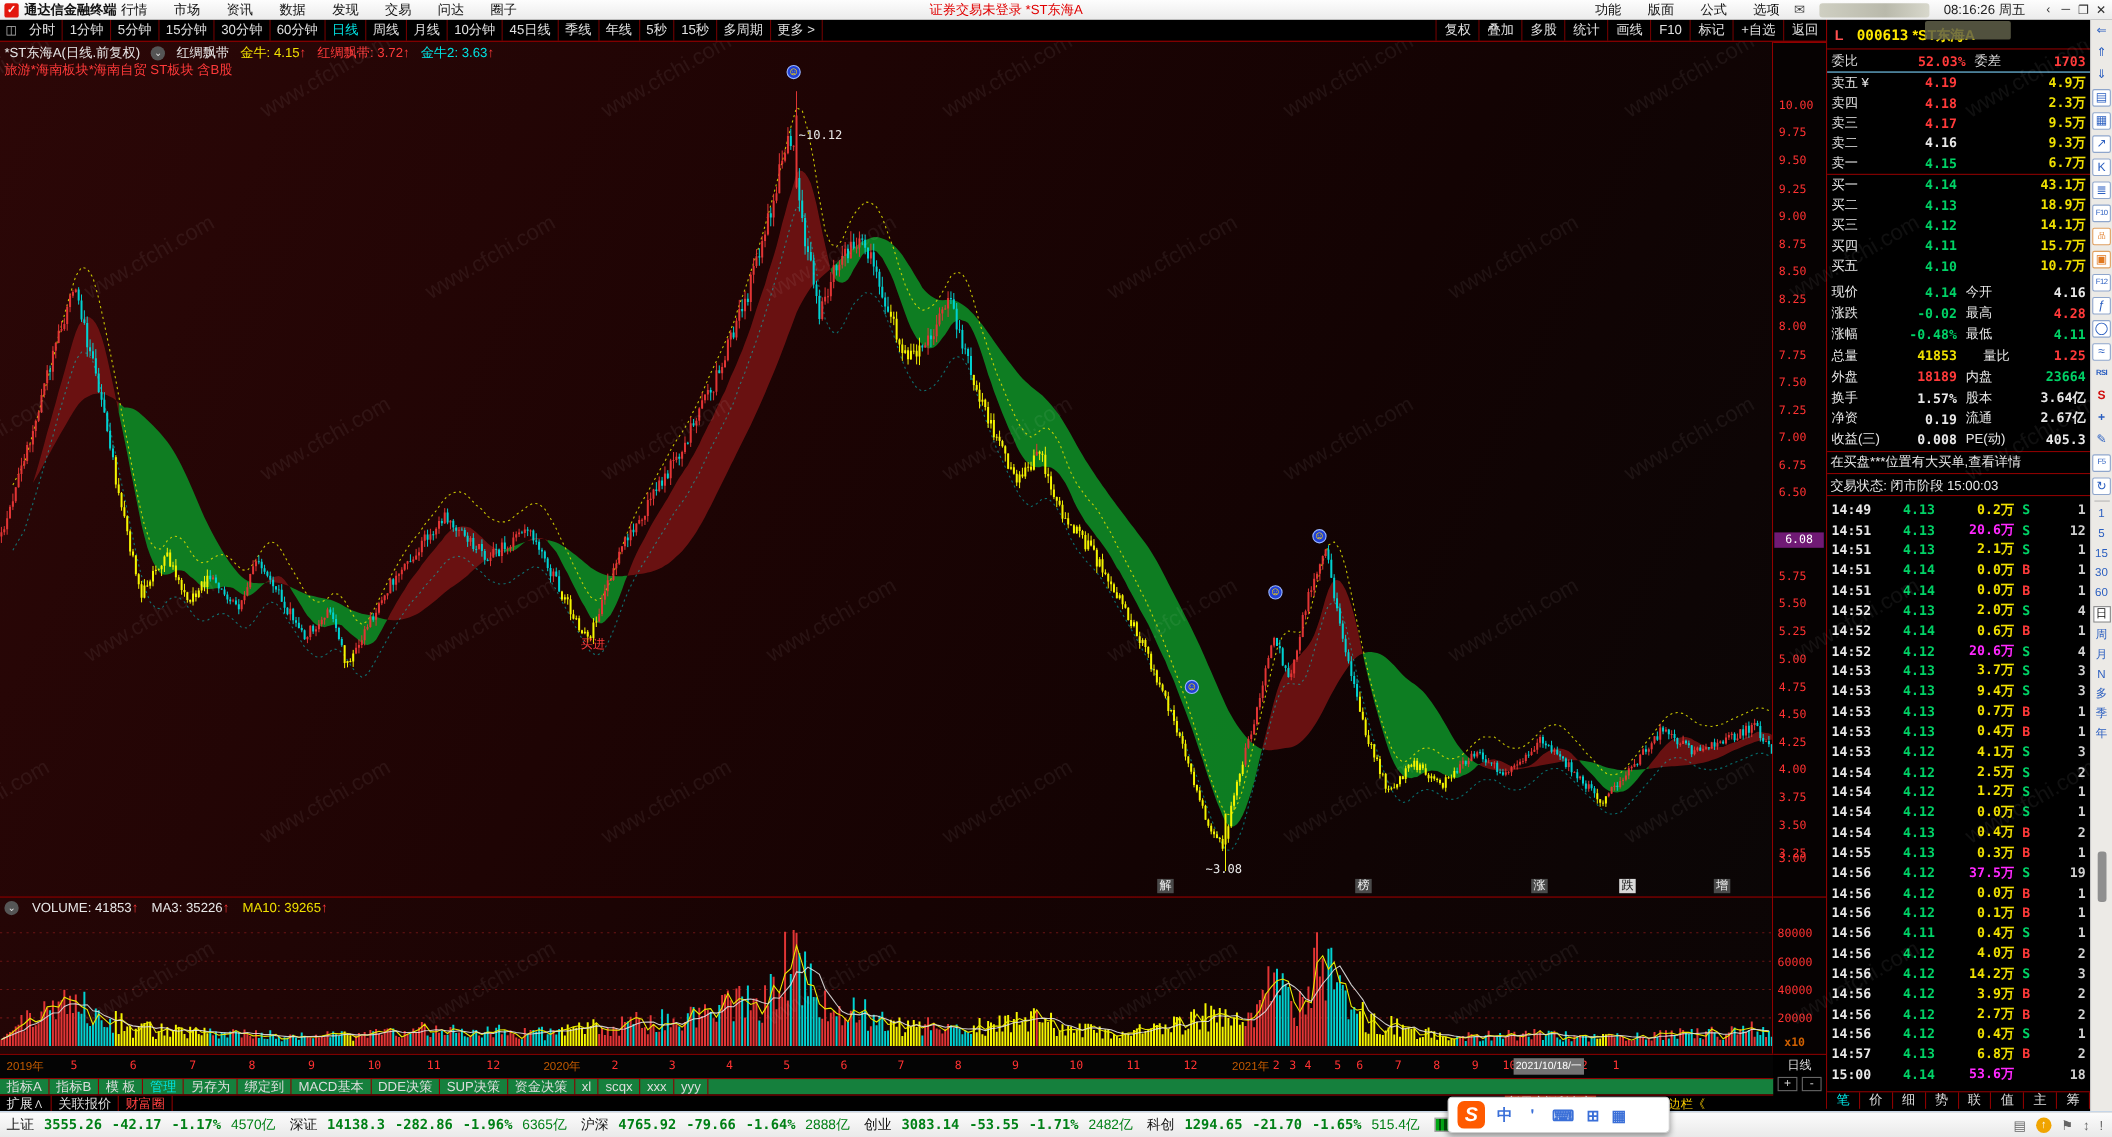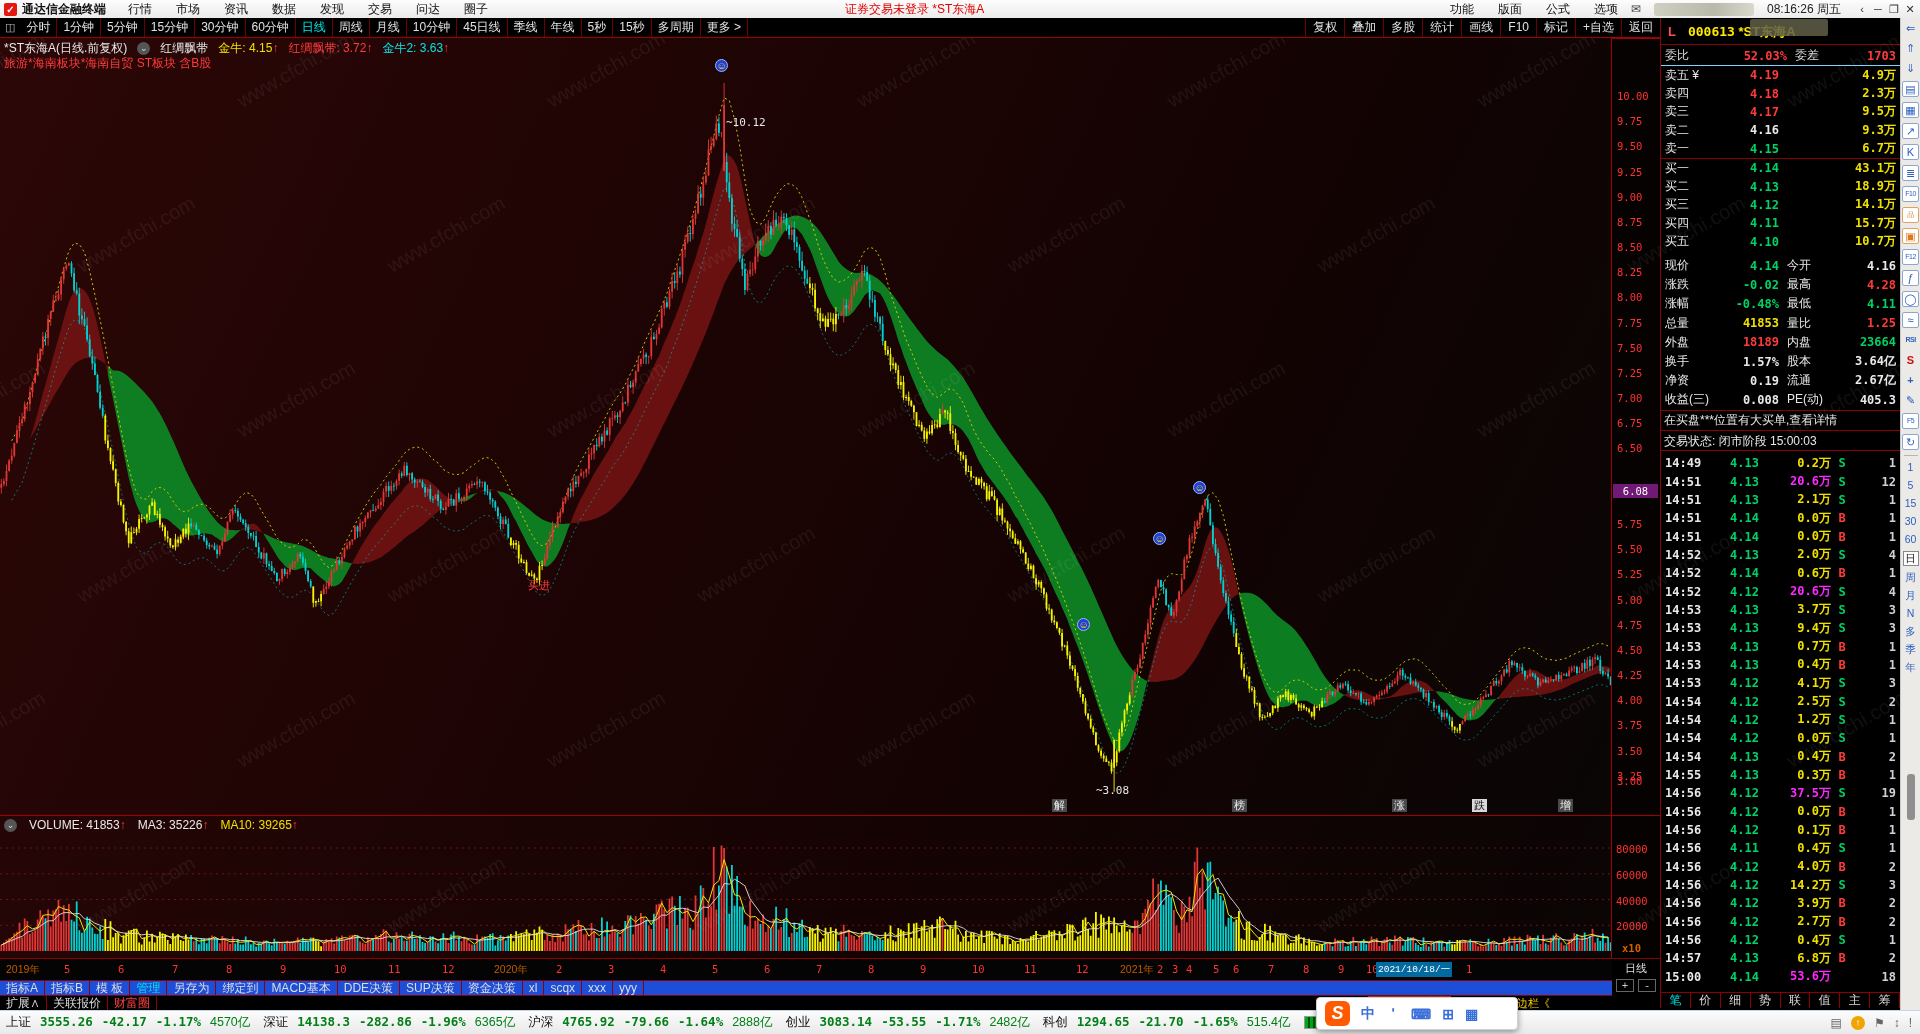--- a/index.html
+++ b/index.html
@@ -1,21 +1,21 @@
 <!DOCTYPE html>
 <html><head>
 <meta charset="utf-8">
 <style>
 *{box-sizing:border-box;margin:0;padding:0}
 body{margin:0;background:#000;font-family:"Liberation Sans",sans-serif;-webkit-font-smoothing:antialiased}
 #app{position:relative;width:1920px;height:1034px;overflow:hidden;background:#000}
 
 .titlebar{position:absolute;left:0;top:0;width:1920px;height:18px;background:linear-gradient(#fdfdfd,#ebebeb);display:flex;align-items:center;font-size:12px;color:#111;z-index:70}
 .logo{width:13px;height:13px;background:#e3170d;border-radius:2px;color:#fff;font-size:10px;line-height:13px;text-align:center;margin:0 5px 0 4px;font-weight:bold}
-.apptitle{font-weight:bold;margin-right:22px}
+.apptitle{font-weight:bold;margin-right:4px}
 .tmenus{display:flex;gap:24px}
 .tmenu{cursor:default}
 .notice{position:absolute;left:845px;color:#e00000}
 .tright{position:absolute;right:2px;top:0;height:18px;display:flex;align-items:center;gap:13px}
 .blur1{width:100px;height:13px;border-radius:3px;background:linear-gradient(90deg,#cfcfc2,#b9b9ab 60%,#d8d8cc)}
 .winbtn{width:16px;text-align:center;color:#333;font-size:11px;cursor:default}
 .mail{color:#444;font-size:12px}
 .clock{color:#222}
 
 .toolbar{position:absolute;left:0;top:18px;width:1660px;height:20px;background:#000;border-bottom:1px solid #a00000;display:flex;align-items:center;font-size:12px;color:#e2e2e2;z-index:20}
@@ -45,27 +45,27 @@
 .vol-pane{position:absolute;left:0;top:815px;width:1612px;height:143px;background:linear-gradient(115deg,#250606,#160303 50%,#0b0505);border-top:1px solid #a00000;border-right:1px solid #a00000;overflow:hidden;z-index:1}
 #vol-svg{position:absolute;left:0;top:0}
 .vol-header{position:absolute;left:4px;top:2px;display:flex;gap:12px;font-size:12px;z-index:5;align-items:center;white-space:nowrap}
 .vol-axis{position:absolute;left:1612px;top:815px;width:48px;height:143px;background:#060202;border-top:1px solid #a00000;font-family:"DejaVu Sans Mono",monospace;font-size:10.5px;color:#ff3232;z-index:6}
 .va-label{position:absolute;left:4px}
 .va-unit{position:absolute;left:10px;color:#d06000;font-weight:bold}
 
 .date-axis{position:absolute;left:0;top:958px;width:1612px;height:22px;background:#040404;border-top:1px solid #8b0000;font-size:10.5px;color:#ff3232;z-index:6}
 .da-label{position:absolute;top:4px;font-family:"DejaVu Sans Mono",monospace}
 .da-label.year{color:#c25a00;font-family:"Liberation Sans",sans-serif}
-.da-hl{position:absolute;top:3px;background:#0369a1;color:#fff;padding:1px 2px;font-size:9.5px;z-index:7;font-family:Liberation Mono, monospace}
+.da-hl{position:absolute;top:3px;background:#737373;color:#fff;padding:1px 2px;font-size:9.5px;z-index:7;font-family:Liberation Sans, sans-serif}
 .corner{position:absolute;left:1612px;top:958px;width:48px;height:52px;background:#000;border-top:1px solid #8b0000;z-index:6;color:#ddd;font-size:11px}
 .corner-period{text-align:center;padding-top:2px}
 .corner-btns{display:flex;justify-content:space-evenly;margin-top:3px}
 .corner-btn{border:1px solid #666;width:18px;text-align:center;height:13px;line-height:11px;font-size:11px;color:#ccc}
 
-.tabs1{position:absolute;left:0;top:980px;width:1612px;height:15px;background:#1d4ed8;border-top:1px solid #8b0000;display:flex;font-size:12px;color:#ddd;z-index:20}
+.tabs1{position:absolute;left:0;top:980px;width:1612px;height:15px;background:#15803d;border-top:1px solid #8b0000;display:flex;font-size:12px;color:#ddd;z-index:20}
 .tabs2{position:absolute;left:0;top:995px;width:1612px;height:15px;background:#000;border-top:1px solid #8b0000;display:flex;font-size:12px;color:#ddd;z-index:20}
 .btab{padding:0 6px;border-right:1px solid #8b0000;line-height:14px;white-space:nowrap}
 .btab.active{color:#00e5e5}
 .btab.rich{color:#ff4040}
 .promo{position:absolute;left:1368px;top:996px;height:13px;line-height:13px;background:#c03010;color:#fff;font-size:11px;padding:0 3px;z-index:22;white-space:nowrap}
 .f10link{position:absolute;left:1455px;top:996px;color:#ffd000;font-size:11px;z-index:22;white-space:nowrap}
 .sidelink{position:absolute;left:1506px;top:996px;color:#ffd000;font-size:11px;z-index:22;white-space:nowrap}
 
 .panel{position:absolute;left:1660px;top:16px;width:240px;height:992px;background:#000;border-left:1px solid #8b0000;font-size:12px;z-index:10;color:#ddd}
 .num{font-family:"DejaVu Sans Mono",monospace;font-weight:bold}
@@ -453,21 +453,21 @@
         </div>
         <div class="info-row">
           <span class="w">涨幅</span>
           <span class="num iv g">-0.48%</span>
           <span class="w" style="padding-left: 8px;">最低</span>
           <span class="num iv g">4.11</span>
         </div>
         <div class="info-row">
           <span class="w">总量</span>
           <span class="num iv y">41853</span>
-          <span class="w" style="padding-left: 8px;">量比</span>
+          <span class="w" style="padding-left: 24px;">量比</span>
           <span class="num iv r">1.25</span>
         </div>
         <div class="info-row">
           <span class="w">外盘</span>
           <span class="num iv r">18189</span>
           <span class="w" style="padding-left: 8px;">内盘</span>
           <span class="num iv g">23664</span>
         </div>
         <div class="info-row">
           <span class="w">换手</span>

